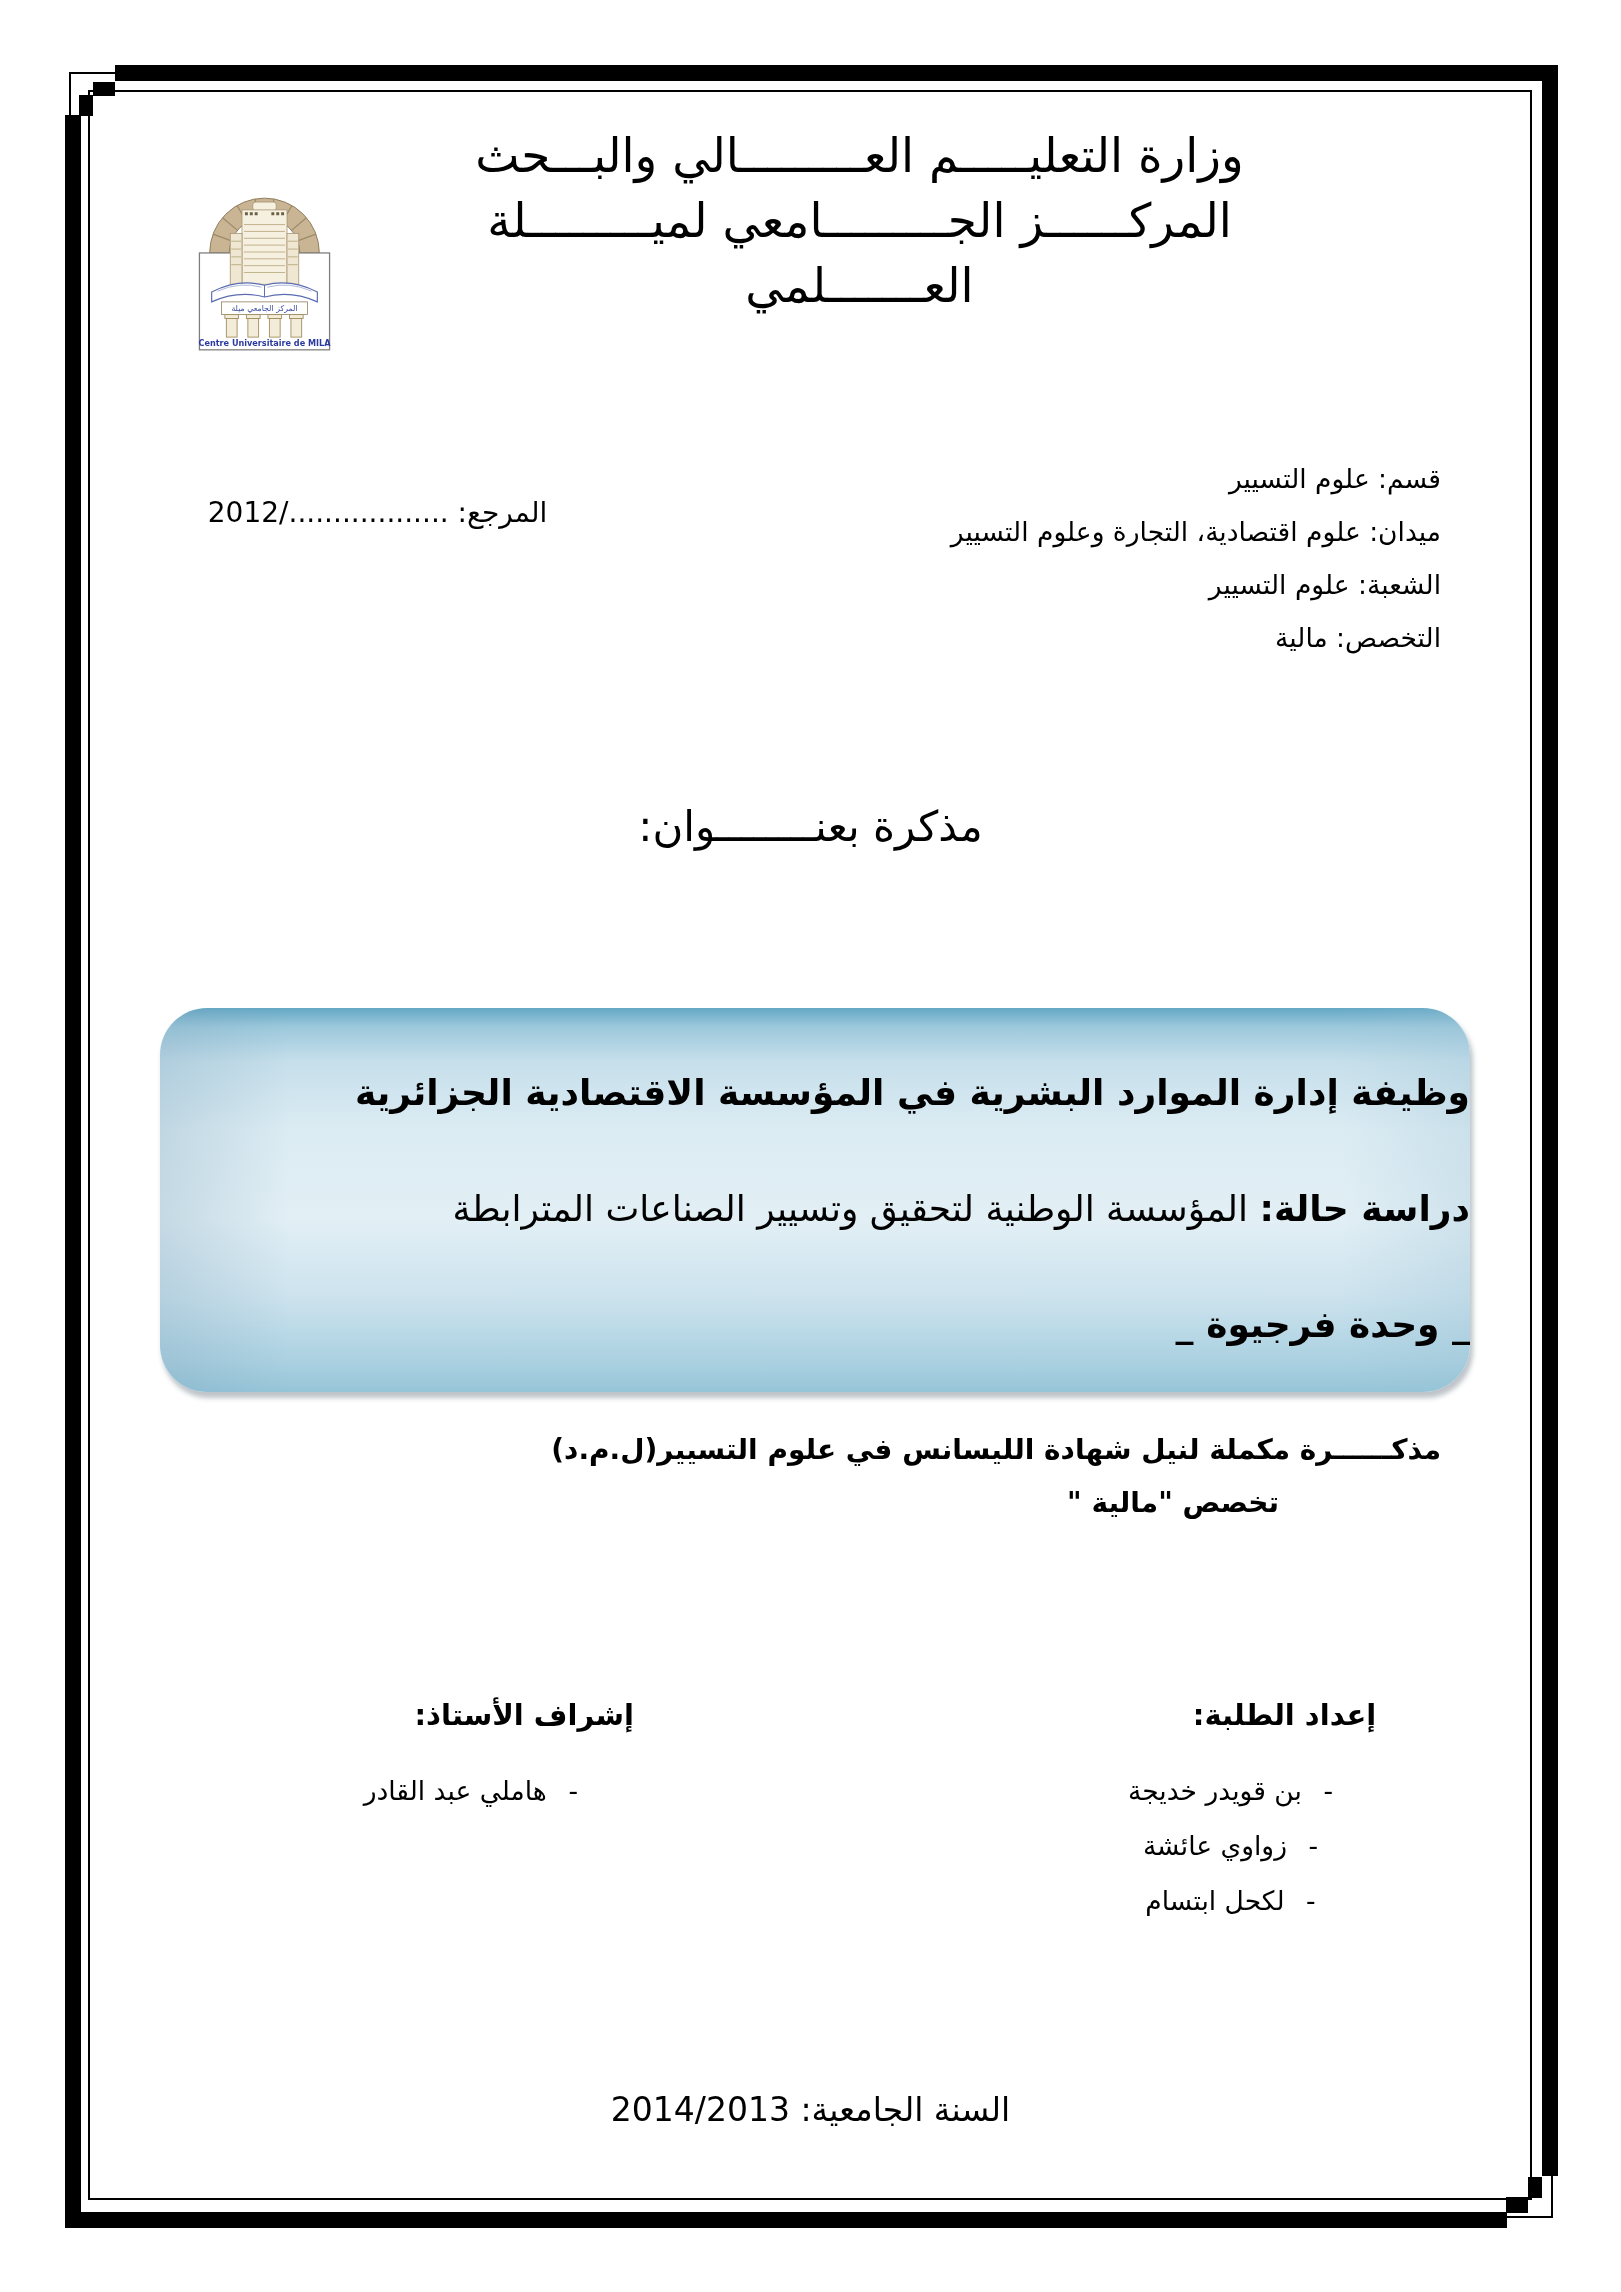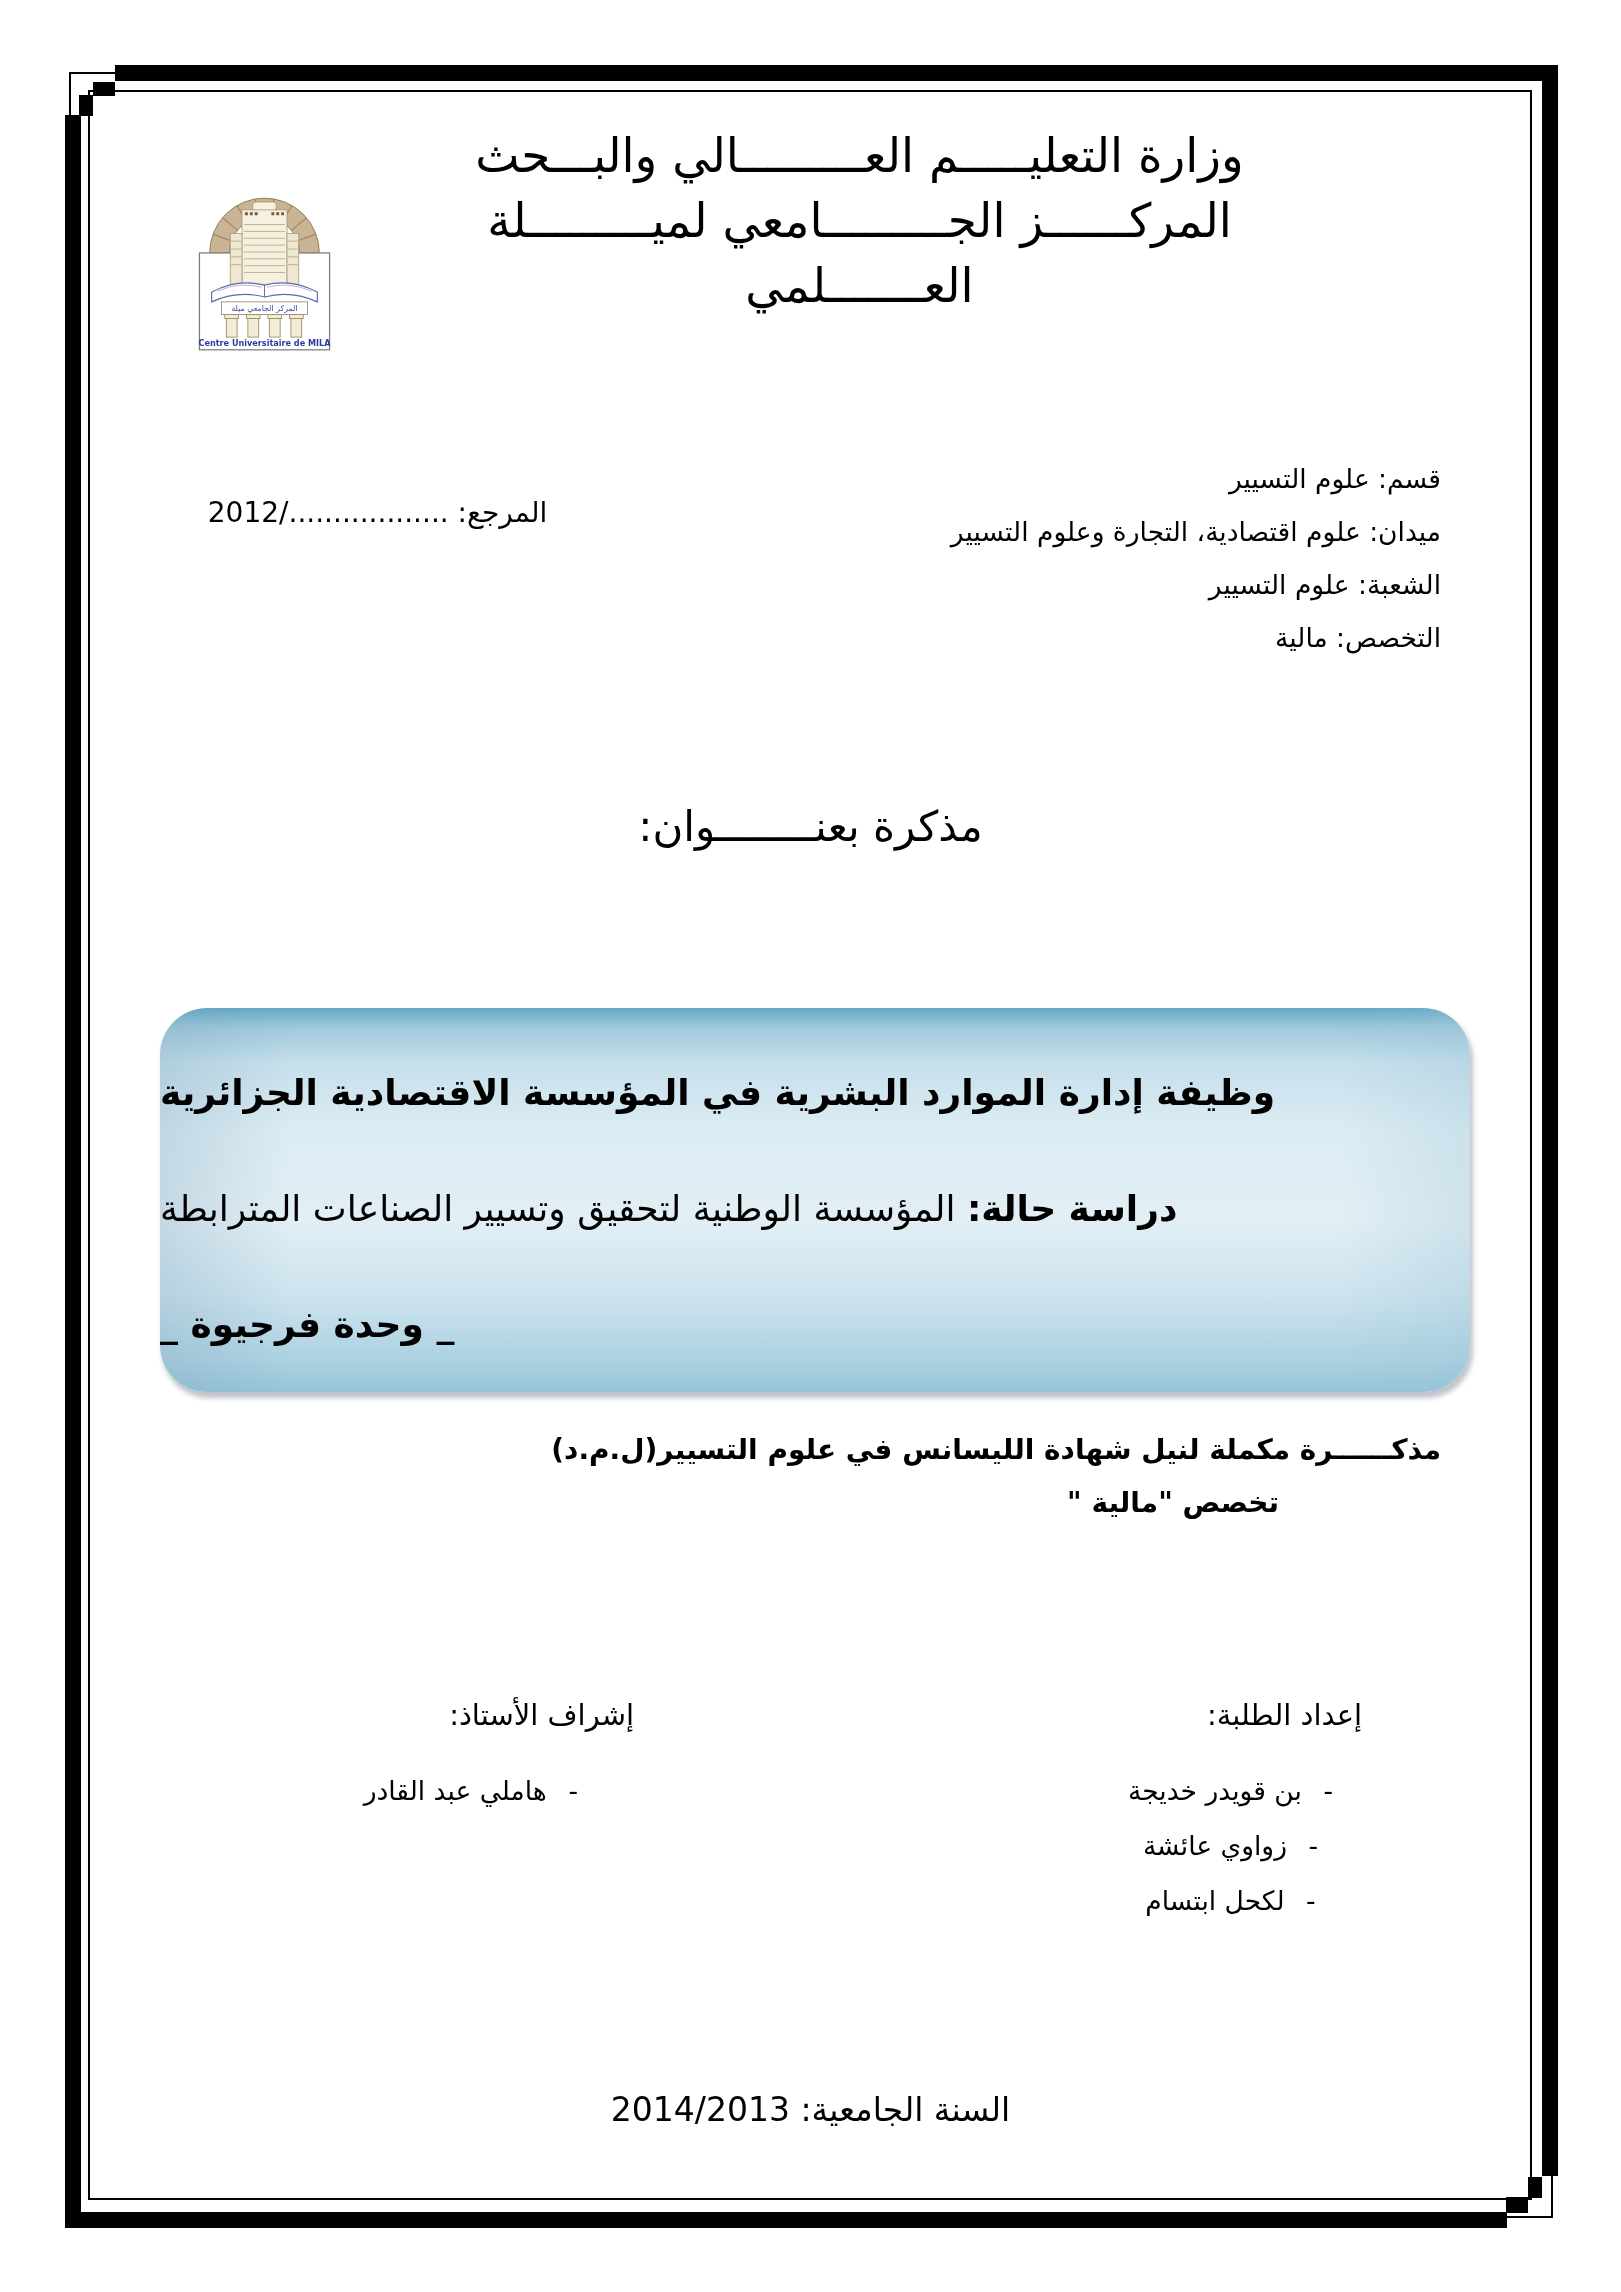--- a/index.html
+++ b/index.html
@@ -47,42 +47,42 @@
   }
 
   
   .title-box{
     position:absolute;left:160px;top:1008px;width:1310px;height:384px;
     border-radius:47px;box-sizing:border-box;
     background:
       linear-gradient(90deg, rgba(120,160,185,0.28) 0%, rgba(255,255,255,0) 10%, rgba(255,255,255,0) 90%, rgba(150,190,210,0.25) 100%),
       linear-gradient(180deg, #64a8c5 0%, #9dc9dc 5%, #c6dfeb 14%, #dcecf3 32%, #e2eff5 55%, #cde3ee 75%, #abd1e1 92%, #96c5d8 100%);
     box-shadow:2.9px 5.9px 4.9px rgba(110,125,135,0.45);
-    text-align:left;direction:rtl;padding-top:27.4px;
+    text-align:right;direction:rtl;padding-top:27.4px;
   }
   .tb-line{font-size:36px;line-height:116px;}
   .tb-bold{font-weight:bold;}
 
   
   .degree{
     position:absolute;right:180px;top:1423px;direction:rtl;text-align:right;
     font-size:28px;font-weight:bold;line-height:53px;
   }
   .degree-line2{margin-left:0;margin-right:162px;}
 
   
   .students{
     position:absolute;right:180px;top:1698px;direction:rtl;text-align:center;
     font-size:26.5px;
   }
   .supervisor{
     position:absolute;right:987px;top:1698px;direction:rtl;text-align:right;
     font-size:26.5px;white-space:nowrap;
   }
-  .people-label{font-weight:normal;font-size:29px;}
+  .people-label{font-weight:bold;font-size:29px;}
   .students-list{margin-top:31px;margin-right:108px;line-height:55px;}
   .supervisor-list{margin-top:31px;margin-right:56px;line-height:55px;}
   .dash{display:inline-block;margin-left:21.6px;}
 
   
   .year{
     position:absolute;left:0;right:0;top:2090px;text-align:center;
     font-size:33px;direction:rtl;
   }
 </style>

